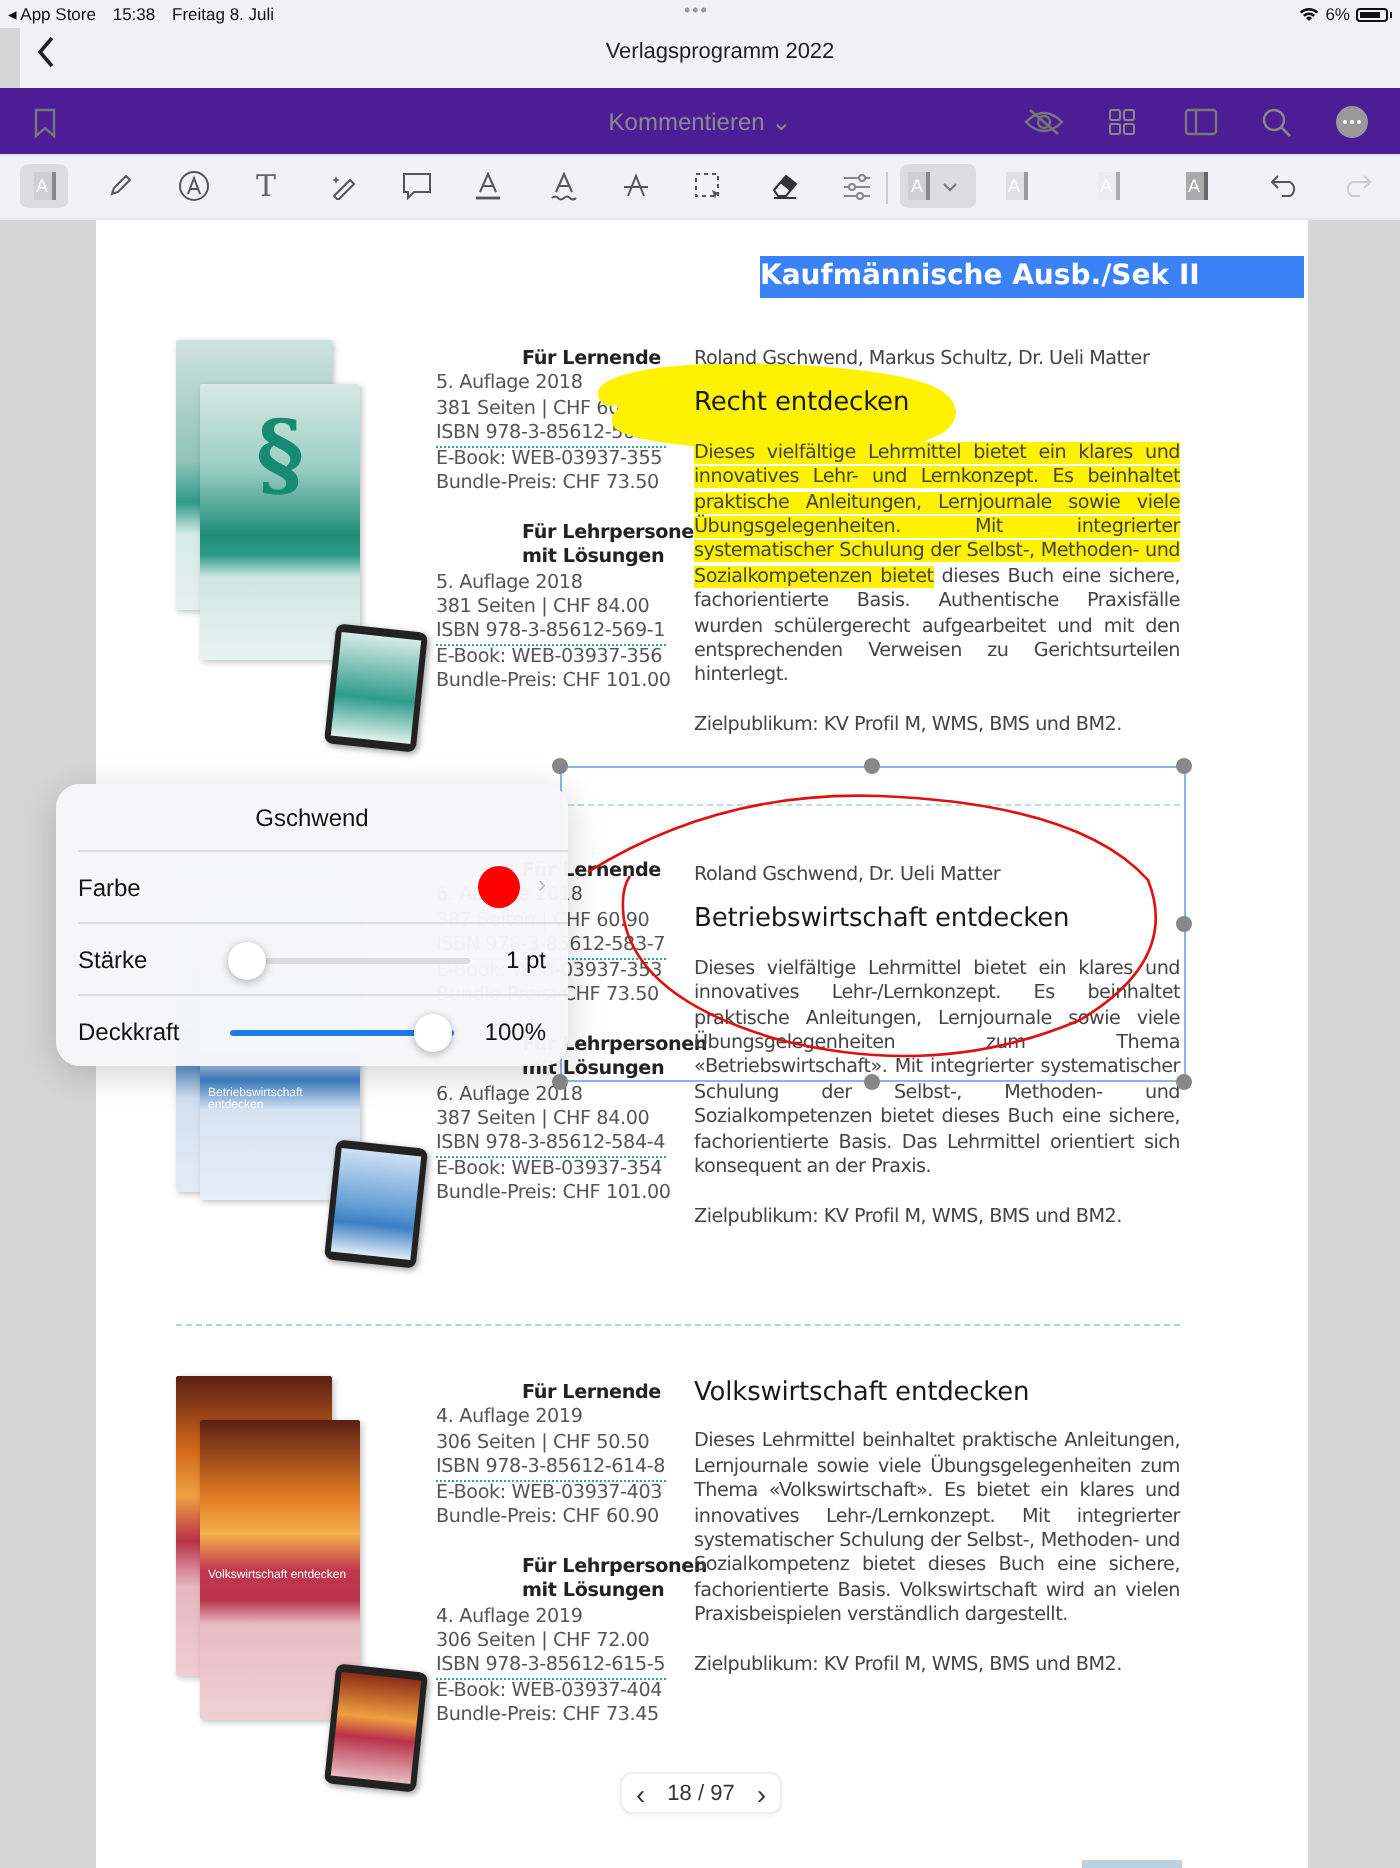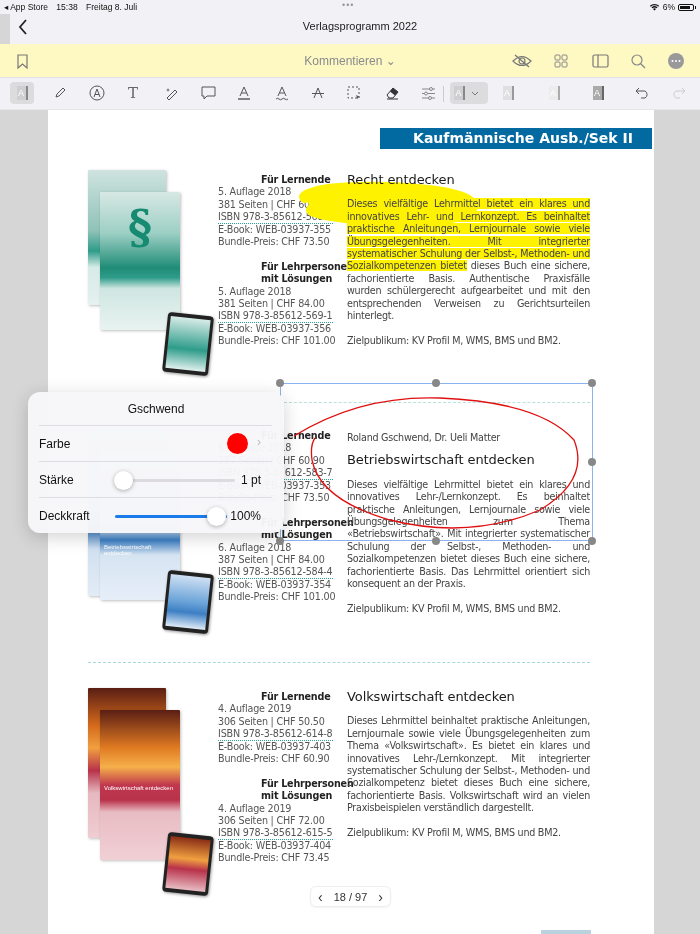--- a/index.html
+++ b/index.html
@@ -8,48 +8,48 @@
   .statusbar .left { position: absolute; left: 4px; top: 2px; }
   .statusbar .left span { margin-right: 6px; }
   .statusbar .dots { position: absolute; left: 342px; top: 0px; font-size: 9px; color: #999; letter-spacing: 1px; }
   .statusbar .right { position: absolute; right: 6px; top: 2px; display: flex; align-items: center; gap: 3px; }
   .battery { width: 16px; height: 7px; border: 1px solid #111; border-radius: 2px; position: relative; }
   .battery .fill { position: absolute; left: 1px; top: 1px; bottom: 1px; width: 10px; background: #111; }
   .battery::after { content: ""; position: absolute; right: -3px; top: 1.5px; width: 1.5px; height: 3px; background: #111; }
   .navbar { position: absolute; top: 14px; left: 0; width: 700px; height: 30px; background: #f2f2f6; margin-left: 10px; }
   .navbar .back { position: absolute; left: 8px; top: 3px; font-size: 20px; color: #222; }
   .navbar .title { position: absolute; left: 0; right: 0; top: 6px; text-align: center; font-size: 11px; color: #222; }
-  .toolbar1 { position: absolute; top: 44px; left: 0; width: 700px; height: 34px; background: #fef9c3; border-bottom: 1px solid #e2e2e6; }
+  .toolbar1 { position: absolute; top: 44px; left: 0; width: 700px; height: 34px; background: #4c1d95; border-bottom: 1px solid #e2e2e6; }
   .toolbar1 .mode { position: absolute; left: 0; right: 0; top: 10px; text-align: center; font-size: 12px; color: #8a8a8e; }
   .ticon { position: absolute; display: flex; align-items: center; justify-content: center; color: #777; }
   .toolbar2 { position: absolute; top: 78px; left: 0; width: 700px; height: 32px; background: #f2f2f6; border-bottom: 1px solid #e6e6ea; }
   .tool { position: absolute; top: 4px; width: 24px; height: 22px; display: flex; align-items: center; justify-content: center; color: #666; font-size: 14px; }
   .tool.active { background: #dcdcde; border-radius: 4px; }
   .hl-glyph { width: 11px; height: 14px; background: #cfcfd2; border-right: 2px solid #888; font-size: 9px; color: #fff; text-align: center; line-height: 14px; }
   .page { position: absolute; left: 48px; top: 110px; width: 606px; height: 824px; background: #fff; }
   .sidebar-strip { position: absolute; left: 0; top: 110px; width: 48px; height: 824px; background: #d6d6d6; }
-  .banner { position: absolute; left: 380px; top: 128px; width: 272px; height: 21px; background: #0369a1; color: #fff; font-weight: bold; font-size: 14px; padding-left: 14px; line-height: 21px; font-family: "DejaVu Sans", sans-serif; text-align: center; }
+  .banner { position: absolute; left: 380px; top: 128px; width: 272px; height: 21px; background: #3b82f6; color: #fff; font-weight: bold; font-size: 14px; padding-left: 0; line-height: 21px; font-family: "DejaVu Sans", sans-serif; }
   .cover { position: absolute; }
   .book { position: absolute; border-radius: 1px; box-shadow: 1px 1px 3px rgba(0,0,0,0.25); }
   .tablet { position: absolute; width: 46px; height: 60px; background: #222; border-radius: 4px; padding: 4px 3px; box-shadow: 1px 1px 3px rgba(0,0,0,0.4); transform: rotate(6deg); }
   .tablet .scr { width: 100%; height: 100%; }
   .meta { position: absolute; left: 218px; font-size: 9.6px; color: #555; line-height: 12.4px; font-family: "DejaVu Sans", sans-serif; letter-spacing: -0.2px; }
   .meta .h { color: #222; font-weight: bold; padding-left: 43px; }
   .meta .isbn { border-bottom: 1px dotted #2aa59a; display: inline-block; line-height: 11.4px; }
   .meta .gap { height: 12.4px; }
   .desc { position: absolute; left: 347px; width: 243px; font-size: 9.6px; color: #444; line-height: 12.4px; font-family: "DejaVu Sans", sans-serif; letter-spacing: -0.25px; text-align: justify; }
   .desc .author { display: block; margin-bottom: 10px; }
   .desc .btitle { display: block; font-size: 13px; color: #1a1a1a; font-weight: normal; margin-bottom: 12px; letter-spacing: -0.1px; }
   .desc .body { display: block; }
   .desc .gap { height: 12.4px; }
   .mark { background: #fff200; }
   .divider { position: absolute; left: 88px; top: 662px; width: 502px; height: 0; border-top: 1px dashed #a8d8d8; }
   .popover { position: absolute; left: 28px; top: 392px; width: 256px; height: 141px; background: rgba(247,247,249,0.97); border-radius: 12px; box-shadow: 0 4px 18px rgba(0,0,0,0.18); font-family: "Liberation Sans", sans-serif; overflow: hidden; }
   .popover .ptitle { position: absolute; top: 10px; left: 0; right: 0; text-align: center; font-size: 12px; color: #111; }
-  .popover .row { position: absolute; left: 11px; right: 12px; height: 36px; border-top: 1px solid #dedee2; }
+  .popover .row { position: absolute; left: 11px; right: 0; height: 36px; border-top: 1px solid #dedee2; }
   .popover .row .lbl { position: absolute; left: 0; top: 11px; font-size: 12px; color: #111; }
   .popover .row .val { position: absolute; right: 11px; top: 11px; font-size: 12px; color: #111; }
   .colorswatch { position: absolute; right: 24px; top: 7px; width: 21px; height: 21px; border-radius: 50%; background: #ff0000; }
   .chev { position: absolute; right: 11px; top: 9px; color: #bbb; font-size: 12px; }
   .slider { position: absolute; height: 3px; border-radius: 2px; }
   .thumb { position: absolute; width: 19px; height: 19px; border-radius: 50%; background: #fff; box-shadow: 0 1px 4px rgba(0,0,0,0.3); }
   .selbox { position: absolute; left: 280px; top: 383px; width: 313px; height: 158px; border: 1px solid #8ab4f0; }
   .handle { position: absolute; width: 8px; height: 8px; border-radius: 50%; background: #888; }
   .pager { position: absolute; left: 310px; top: 886px; width: 81px; height: 21px; background: #fff; border: 1px solid #eee; border-radius: 6px; box-shadow: 0 1px 2px rgba(0,0,0,0.05); display: flex; align-items: center; justify-content: space-between; padding: 0 7px; font-size: 11px; color: #333; }
   .scrollnub { position: absolute; left: 541px; top: 930px; width: 50px; height: 4px; background: #b9d2de; }
@@ -258,20 +258,21 @@
   <div><span class="isbn">ISBN 978-3-85612-569-1</span></div>
   <div>E-Book: WEB-03937-356</div>
   <div>Bundle-Preis: CHF 101.00</div>
 </div>
 
 <svg style="position:absolute;left:0;top:0;" width="700" height="934">
   <path d="M305 197 Q320 186 390 188 Q470 192 472 206 Q470 222 380 220 Q320 216 312 210" fill="#fff200" stroke="#fff200" stroke-width="12" stroke-linejoin="round" stroke-linecap="round"></path>
 </svg>
 
 <div class="desc" style="top:174px;">
+  <span class="author">Roland Gschwend, Markus Schultz, Dr. Ueli Matter</span>
   <span class="btitle">Recht entdecken</span>
   <span class="body"><span class="mark">Dieses vielfältige Lehrmittel bietet ein klares und innovatives Lehr- und Lernkonzept. Es beinhaltet praktische Anleitungen, Lernjournale sowie viele Übungsgelegenheiten. Mit integrierter systematischer Schulung der Selbst-, Methoden- und Sozialkompetenzen bietet</span><span> dieses Buch eine sichere, fachorientierte Basis. Authentische Praxisfälle wurden schülergerecht aufgearbeitet und mit den entsprechenden Verweisen zu Gerichtsurteilen hinterlegt.</span></span>
   <div class="gap"></div>
   <span style="display:block;">Zielpublikum: KV Profil M, WMS, BMS und BM2.</span>
 </div>
 
 <div class="cover" style="left:88px;top:400px;width:125px;height:235px;">
   <div class="book" style="left:0;top:28px;width:78px;height:168px;background:linear-gradient(180deg,#dfe9f3 0%,#a9c6e5 45%,#3d7fc4 60%,#d1e0f0 72%,#e2ecf6 100%);"></div>
   <div class="book" style="left:12px;top:50px;width:80px;height:150px;background:linear-gradient(180deg,#e3edf6 0%,#a3c4e6 55%,#3d7fc4 60%,#d6e4f2 70%,#e6eef8 100%);">
     <div style="position:absolute;left:4px;top:94px;font-size:6px;color:#fff;">Betriebswirtschaft entdecken</div>

